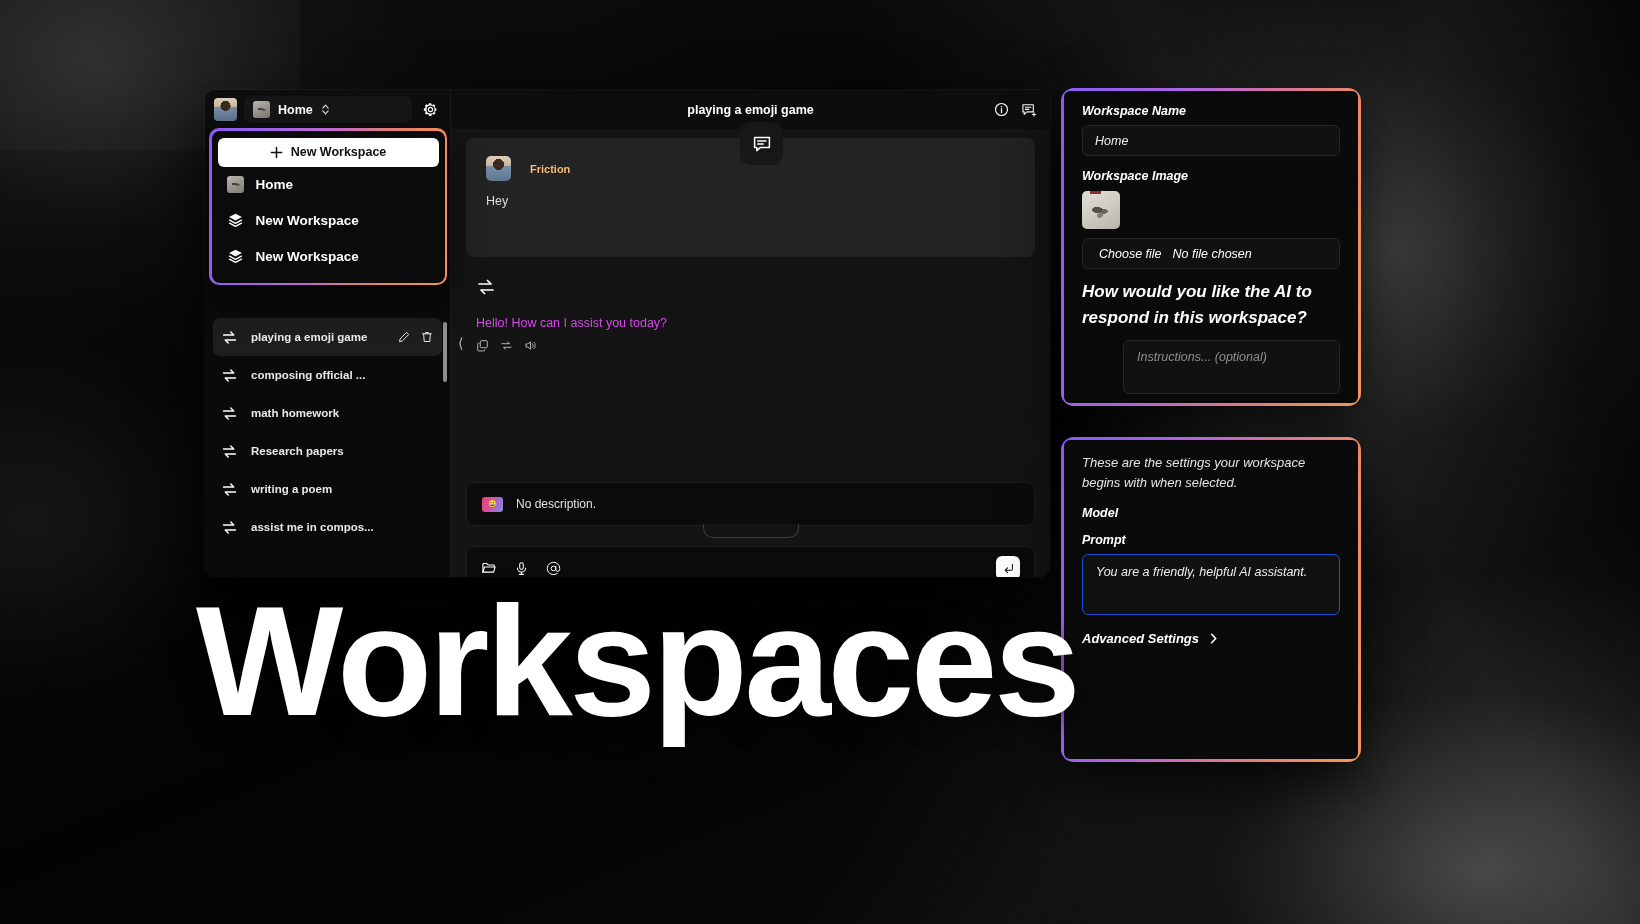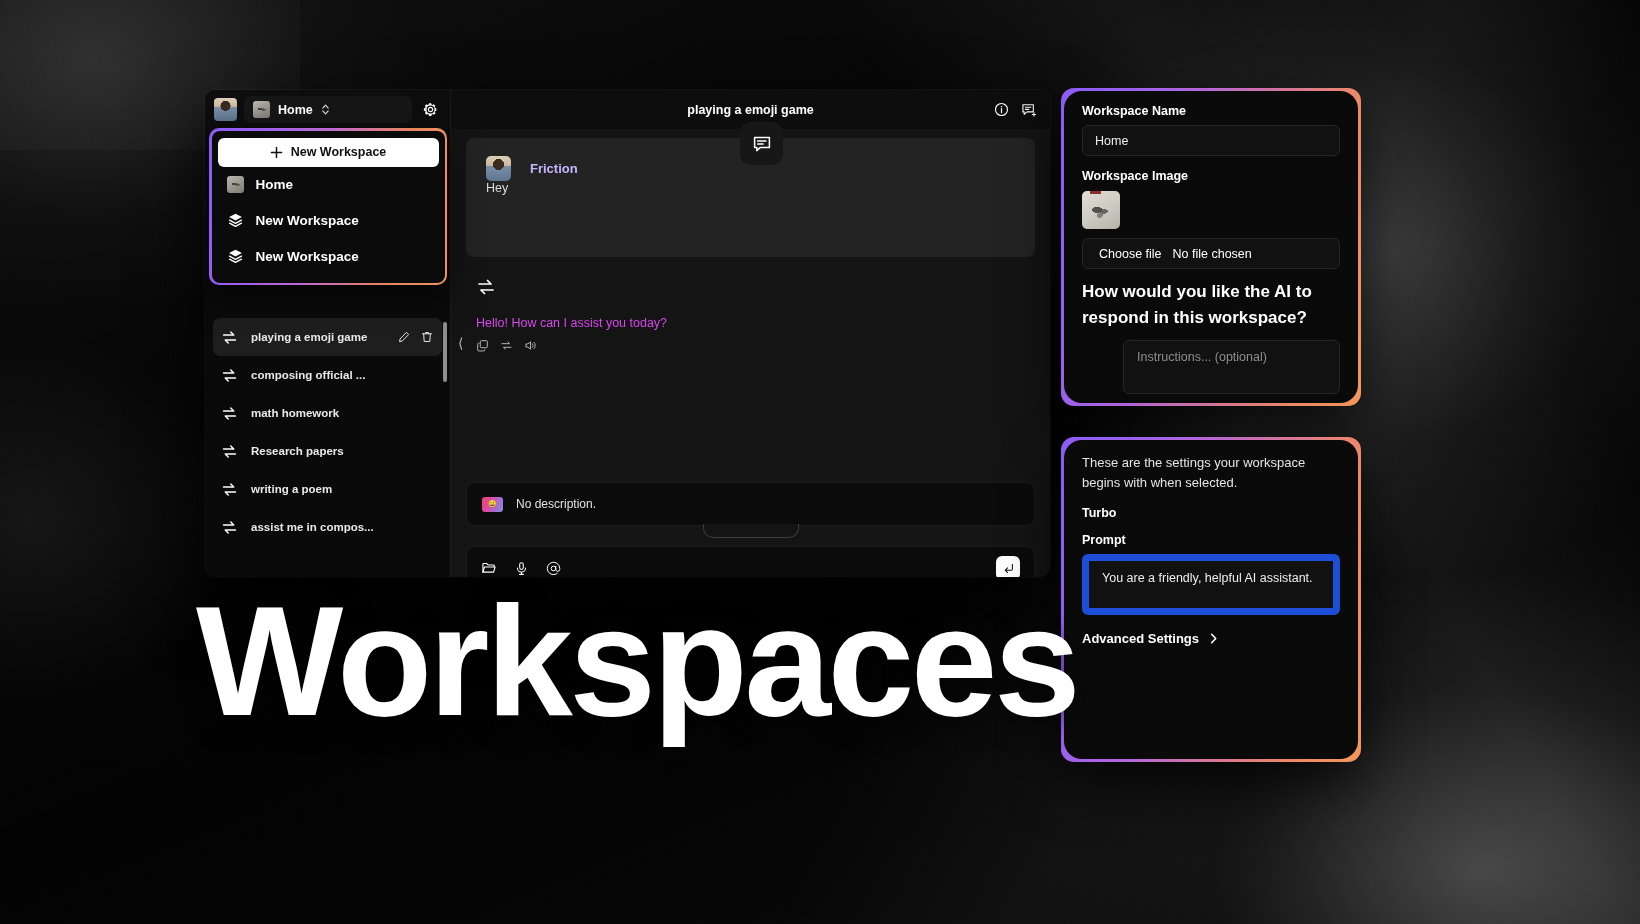--- a/index.html
+++ b/index.html
@@ -151,22 +151,22 @@
     position: absolute; left: 15px; top: 9px; right: 15px; height: 119px;
     background: #232323; border-radius: 8px; padding: 18px 20px;
   }
   #user-head { display: flex; align-items: center; gap: 11px; }
   .avatar-md {
     width: 25px; height: 25px; border-radius: 5px; flex: 0 0 25px;
     background:
       radial-gradient(circle at 50% 34%, #3a2a20 0 26%, rgba(0,0,0,0) 27%),
       linear-gradient(180deg, #ddd0b8 0%, #c8b79b 38%, #7b8fa8 39%, #5f7590 100%);
   }
-  #user-name { font-size: 13px; font-weight: 700; color: #c4b5fd; padding-left: 8px; }
-  #user-text { margin-top: 0; font-size: 12.5px; color: #dcdcdc; }
+  #user-name { font-size: 11px; font-weight: 700; color: #fdba74; padding-left: 8px; }
+  #user-text { margin-top: 13px; font-size: 12.5px; color: #dcdcdc; }
 
   #bubble-badge {
     position: absolute; left: 289px; top: -7px; width: 43px; height: 43px;
     background: #171717; border-radius: 11px;
     display: flex; align-items: center; justify-content: center; z-index: 12;
   }
 
   #ai-block { position: absolute; left: 15px; top: 148px; right: 15px; }
   #ai-icon { margin-left: 10px; }
   #ai-text { margin-top: 15px; margin-left: 10px; font-size: 12.5px; color: #d946ef; }
@@ -204,21 +204,21 @@
     display: flex; align-items: center; justify-content: center;
   }
 
   
   .grad-panel {
     position: absolute;
     border-radius: 13px; padding: 3px;
     background: linear-gradient(103deg,#8b5cf6 0%, #9560f2 14%, #b566dc 38%, #d4749f 58%, #ee8a64 82%, #f2975c 100%);
     box-shadow: 0 22px 55px rgba(0,0,0,.7);
   }
-  .grad-inner { background: #0a0a0a; border-radius: 18px; height: 100%; overflow: hidden; }
+  .grad-inner { background: #0a0a0a; border-radius: 6px; height: 100%; overflow: hidden; font-style: italic; }
 
   #panel-top { left: 1061px; top: 88px; width: 300px; height: 318px; }
   #panel-bot { left: 1061px; top: 437px; width: 300px; height: 325px; }
 
   .pnl-pad { padding: 13px 18px; }
   .fld-label { font-size: 12.5px; font-weight: 700; color: #fff; }
   .fld-box {
     margin-top: 7px; height: 31px; background: #111; border: 1px solid #262626;
     border-radius: 6px; display: flex; align-items: center; padding: 0 12px;
     font-size: 12.5px; color: #f0f0f0;
@@ -252,21 +252,21 @@
   }
 
   #ws-blurb { font-size: 13px; color: #e4e4e4; line-height: 1.55; }
   .mdl-box {
     margin-top: 7px; height: 33px; background: #111; border: 1px solid #262626;
     border-radius: 6px; display: flex; align-items: center; gap: 12px; padding: 0 13px;
     font-size: 12.5px; color: #fff; position: relative;
   }
   .mdl-chev { position: absolute; right: 11px; top: 11px; }
   #prompt-box {
-    margin-top: 7px; height: 61px; background: #111; border: 7px solid #1d4ed8;
+    margin-top: 7px; height: 61px; background: #111; border: 1px solid #1d4ed8;
     border-radius: 6px; padding: 10px 13px; font-size: 12.5px; color: #ededed;
   }
   #adv-row {
     margin-top: 16px; display: flex; align-items: center; gap: 8px;
     font-size: 13px; font-weight: 700; color: #fff;
   }
   .lbl-sp { margin-top: 13px; }
 </style>
 </head>
 <body>
@@ -496,21 +496,21 @@
       <div id="instr-box">Instructions... (optional)</div>
     </div>
   </div>
 </div>
 
 <div class="grad-panel" id="panel-bot">
   <div class="grad-inner">
     <div class="pnl-pad">
       <div id="ws-blurb">These are the settings your workspace begins with when selected.</div>
 
-      <div class="fld-label lbl-sp">Turbo</div>
+      <div class="fld-label lbl-sp">Model</div>
 
       <div class="fld-label lbl-sp">Prompt</div>
       <div id="prompt-box">You are a friendly, helpful AI assistant.</div>
 
       <div id="adv-row">
         <span>Advanced Settings</span>
         <svg width="13" height="13" viewBox="0 0 14 14">
           <path d="M5 2.5L9.4 7 5 11.5" stroke="#fff" stroke-width="1.7" fill="none" stroke-linecap="round" stroke-linejoin="round"></path>
         </svg>
       </div>

